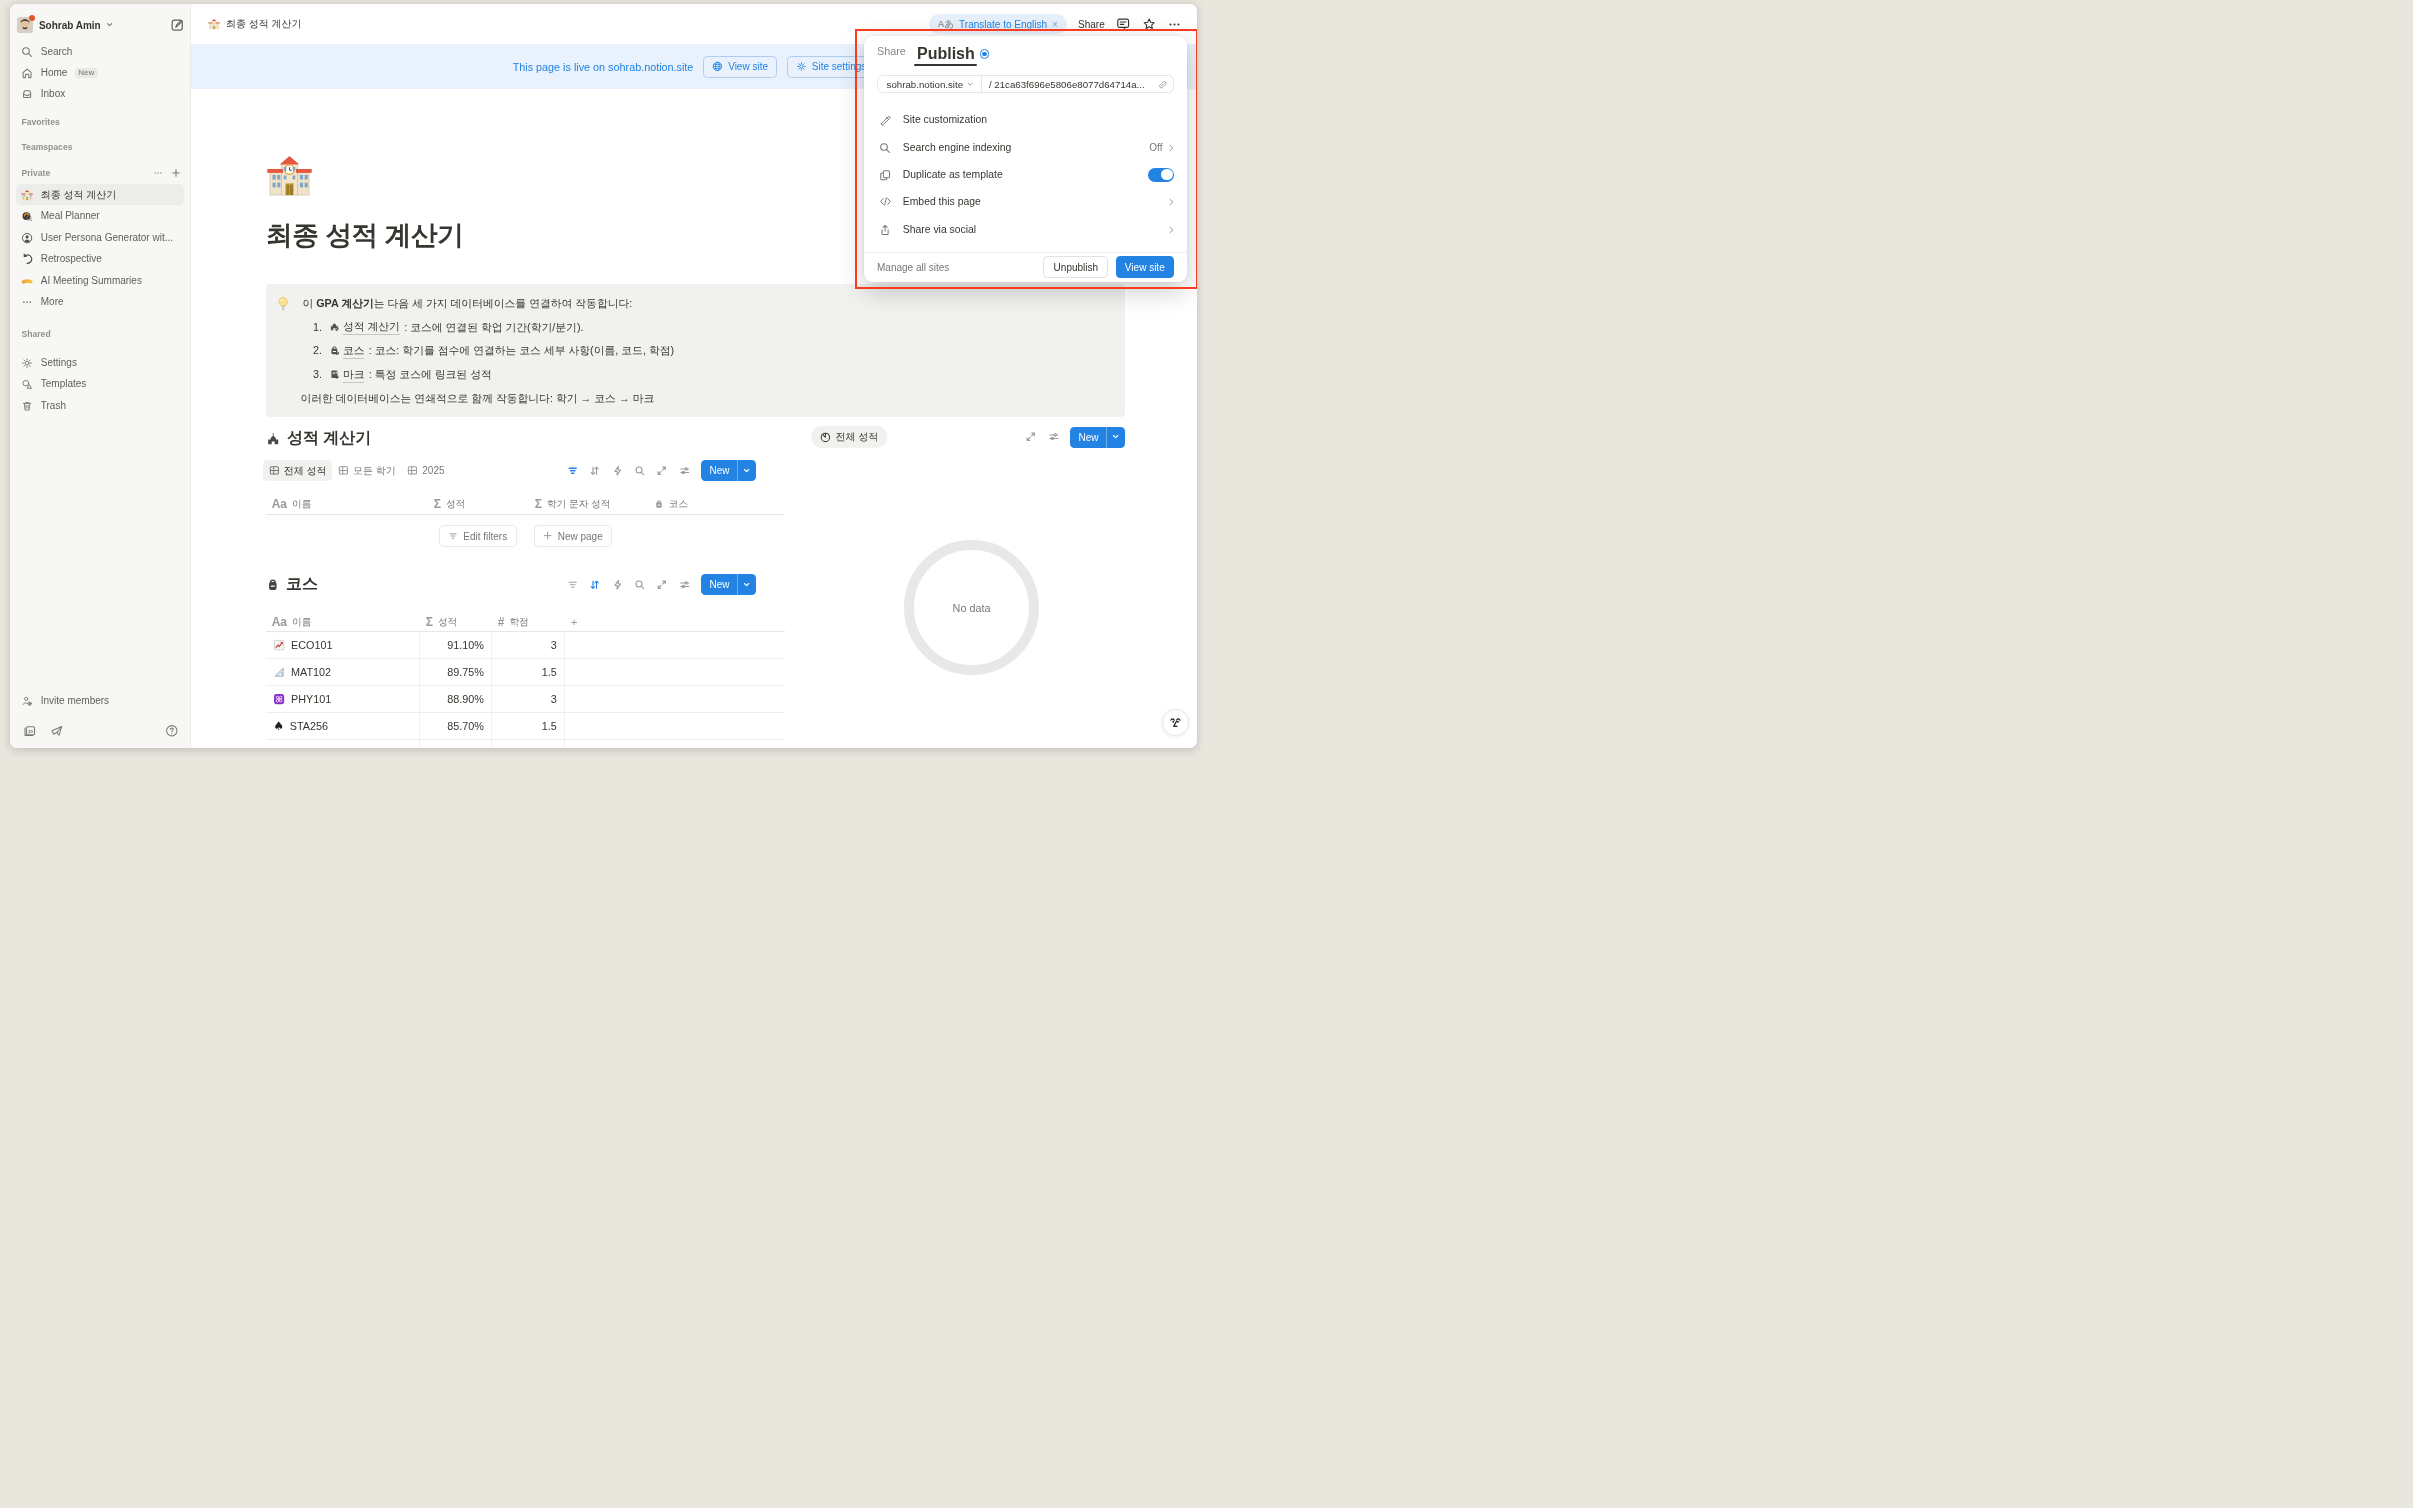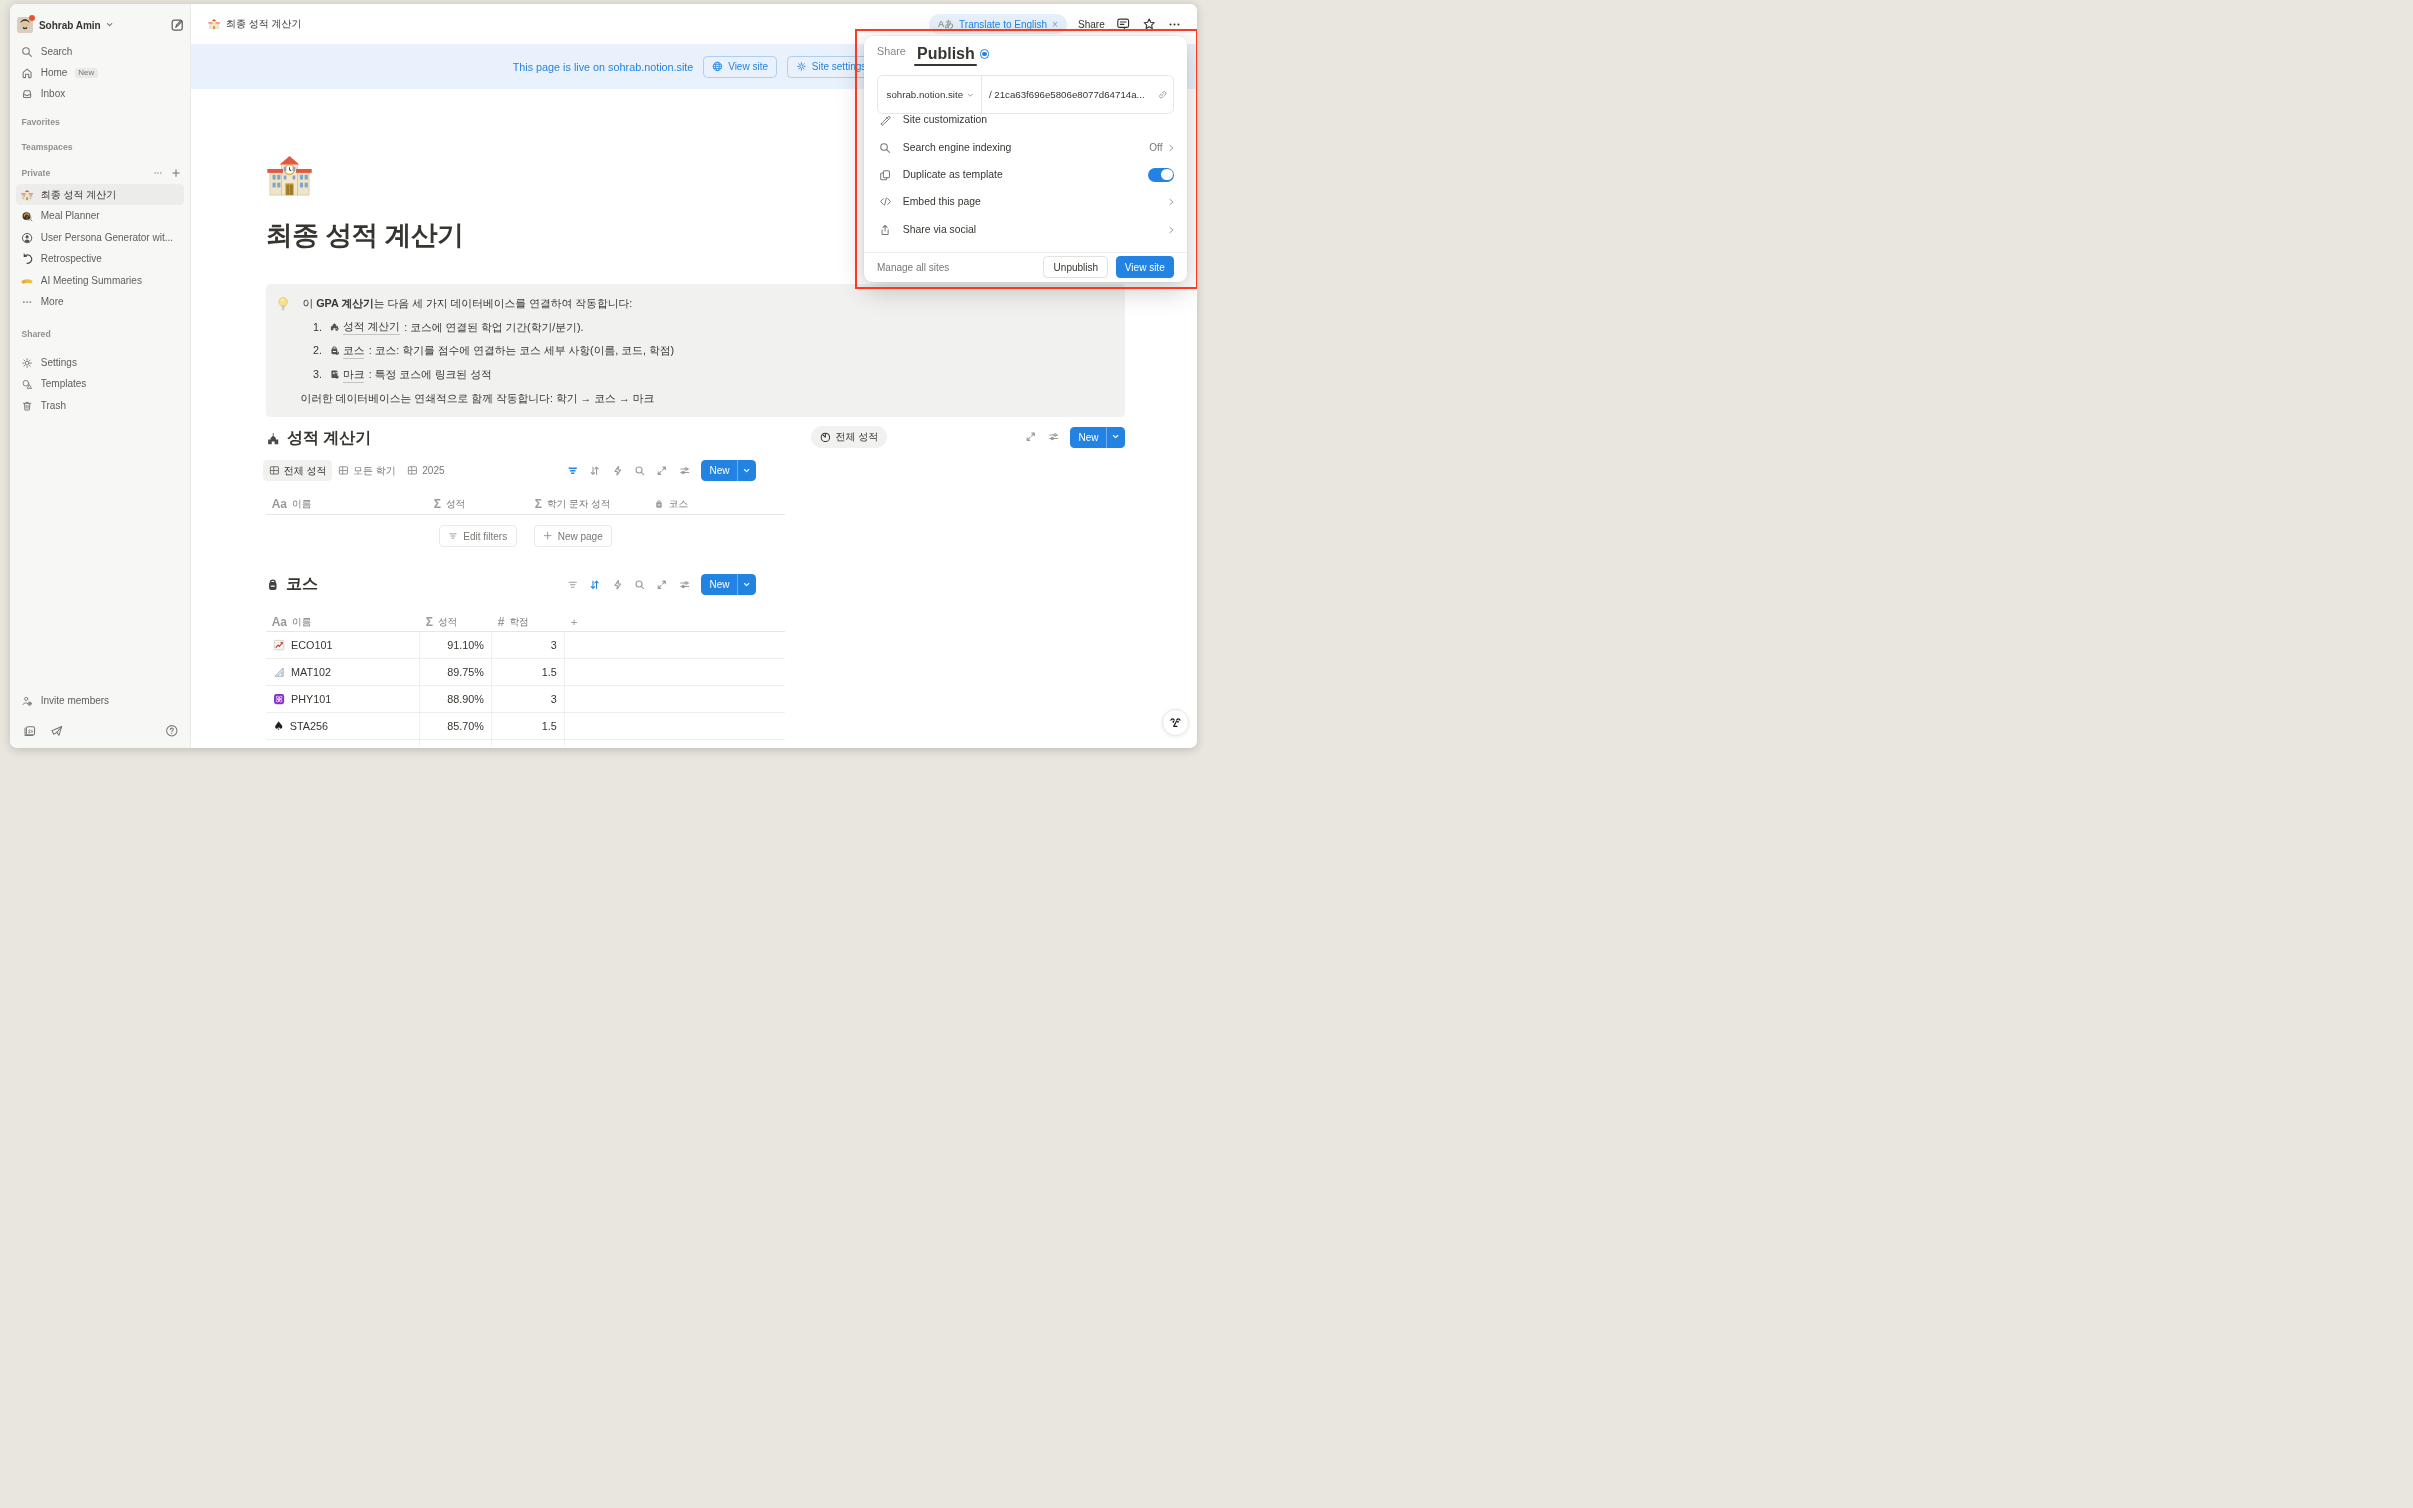--- a/index.html
+++ b/index.html
@@ -73,21 +73,21 @@
 
   .aiface { position:absolute; left:1152px; top:705px; width:27px; height:27px; border-radius:50%; background:#fff; border:0.7px solid #eae8e3; box-shadow:0 0.7px 4.3px rgba(0,0,0,.08); display:flex; align-items:center; justify-content:center; cursor:pointer; }
 
   
   .dialog { position:absolute; left:854px; top:32px; width:323px; height:246px; background:#fff; border-radius:8.6px; box-shadow:0 7.2px 27px rgba(0,0,0,.22), 0 0 0 0.7px rgba(0,0,0,.04); z-index:40; }
   .dtab-share { position:absolute; left:13px; top:8.6px; font-size:10.8px; font-weight:500; color:#888680; cursor:pointer; }
   .dtab-pub { position:absolute; left:53px; top:8.6px; font-size:16px; font-weight:700; color:#37352f; cursor:pointer; display:flex; align-items:center; gap:5px; }
   .pubdot { width:9.3px; height:9.3px; border-radius:50%; border:1.1px solid #2383e2; display:flex; align-items:center; justify-content:center; }
   .pubdot i { width:4.3px; height:4.3px; border-radius:50%; background:#2383e2; }
   .dunderline { position:absolute; left:50px; top:28px; width:63px; height:2.2px; background:#37352f; border-radius:1.4px; }
-  .urlrow { position:absolute; left:13px; top:39px; right:13px; height:39px; border:0.7px solid #e6e6e4; border-radius:5.7px; display:flex; align-items:center; overflow:hidden; }
+  .urlrow { position:absolute; left:13px; top:39px; right:13px; height:18px; border:0.7px solid #e6e6e4; border-radius:5.7px; display:flex; align-items:center; overflow:hidden; }
   .urlrow .seg1 { display:flex; align-items:center; gap:4.3px; padding:0 7.2px 0 8.6px; font-size:9.7px; color:#37352f; white-space:nowrap; cursor:pointer; }
   .urlrow .vdiv { width:0.7px; align-self:stretch; background:#e6e6e4; }
   .urlrow .seg2 { flex:1; padding:0 5.7px 0 7.2px; font-size:9.7px; color:#37352f; white-space:nowrap; overflow:hidden; text-overflow:ellipsis; }
   .drow { position:absolute; left:0; right:0; height:27px; display:flex; align-items:center; padding:0 13px 0 14.4px; cursor:pointer; }
   .drow .dico { width:14.4px; margin-right:10px; display:flex; justify-content:center; }
   .drow .dlbl { font-size:10.4px; color:#37352f; }
   .drow .right { margin-left:auto; display:flex; align-items:center; gap:5px; color:#787774; font-size:10px; }
   .toggle { width:26px; height:14.4px; border-radius:7.2px; background:#2383e2; position:relative; cursor:pointer; }
   .toggle .knob { position:absolute; top:1.4px; right:1.4px; width:11.5px; height:11.5px; border-radius:50%; background:#fff; }
   .ddiv { position:absolute; left:0; right:0; top:216px; height:0.7px; background:#ededeb; }
@@ -776,20 +776,23 @@
         <span class="lbl">New</span>
         <span class="sep"></span>
         <span class="chv">
             <svg width="7.2" height="7.2" viewBox="0 0 10 10">
               <polyline points="2,3.5 5,6.5 8,3.5" style="stroke:#fff;fill:none;stroke-width:1.6;stroke-linecap:round;stroke-linejoin:round"></polyline>
             </svg>
           </span>
       </span>
     </div>
   </div>
+  <div class="donut">
+    <span>No data</span>
+  </div>
 
   <div class="aiface">
     <svg width="17" height="17" viewBox="0 0 24 24">
         <path d="M5.5 8.5q2.4-3 4.8 0M13.5 8.5q2.4-3 4.8 0" fill="none" stroke="#1f1e1b" stroke-width="1.7" stroke-linecap="round"></path>
         <circle cx="9" cy="11" r="1.3" fill="#1f1e1b"></circle>
         <circle cx="15.5" cy="11" r="1.3" fill="#1f1e1b"></circle>
         <path d="M13.2 10.5L9.5 17.5h4.6" fill="none" stroke="#1f1e1b" stroke-width="1.7" stroke-linecap="round" stroke-linejoin="round"></path>
       </svg>
   </div>
 

